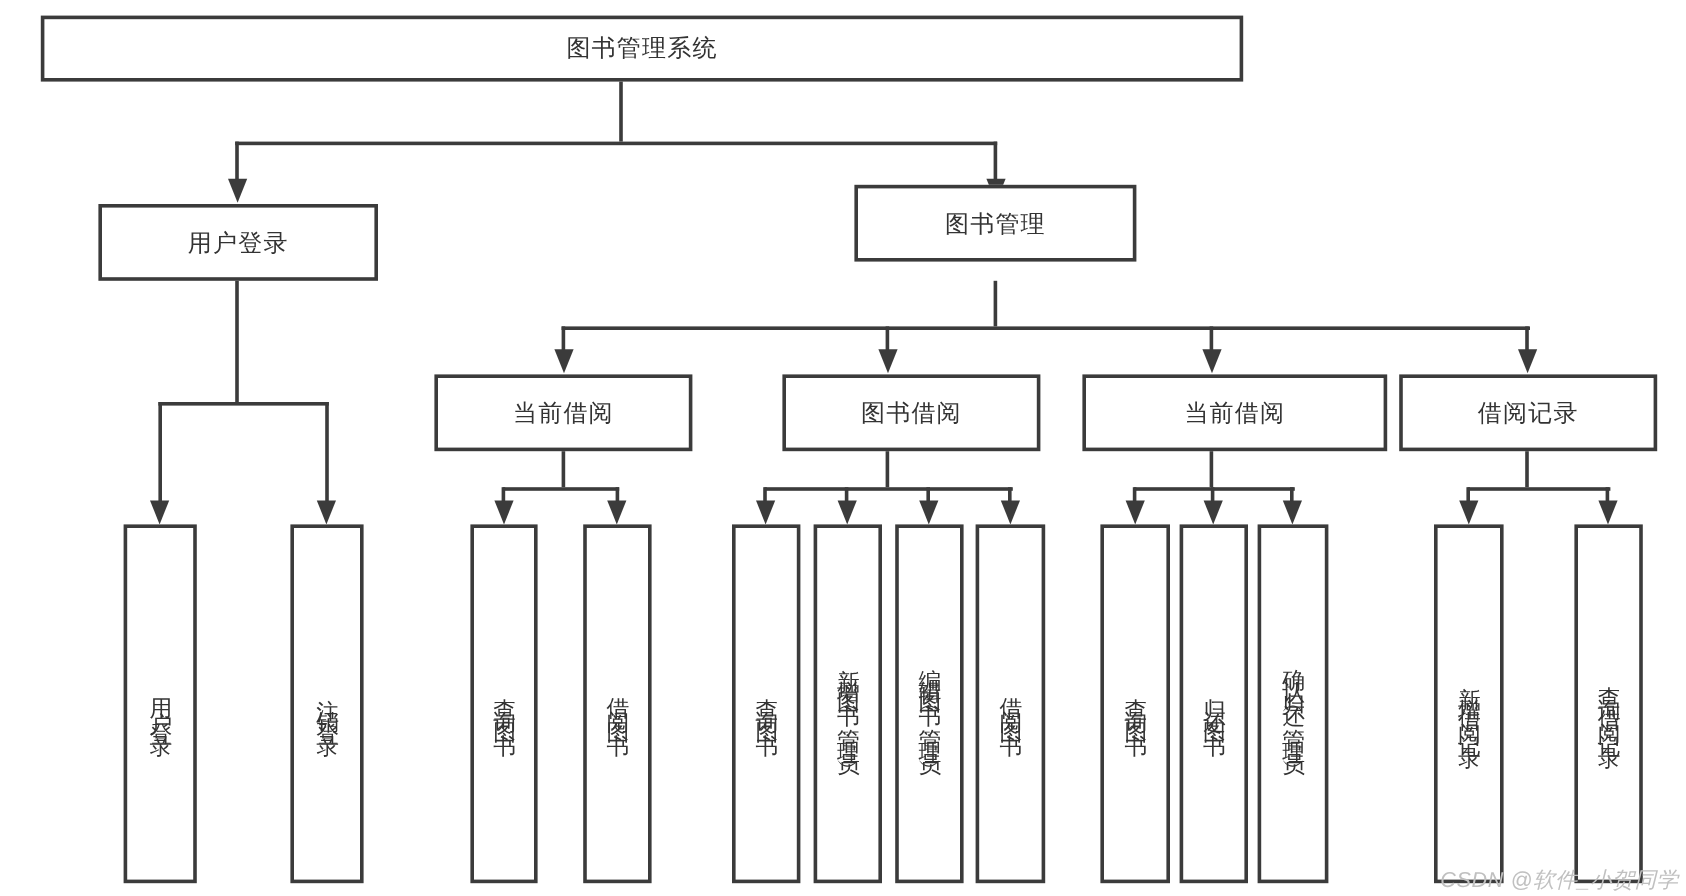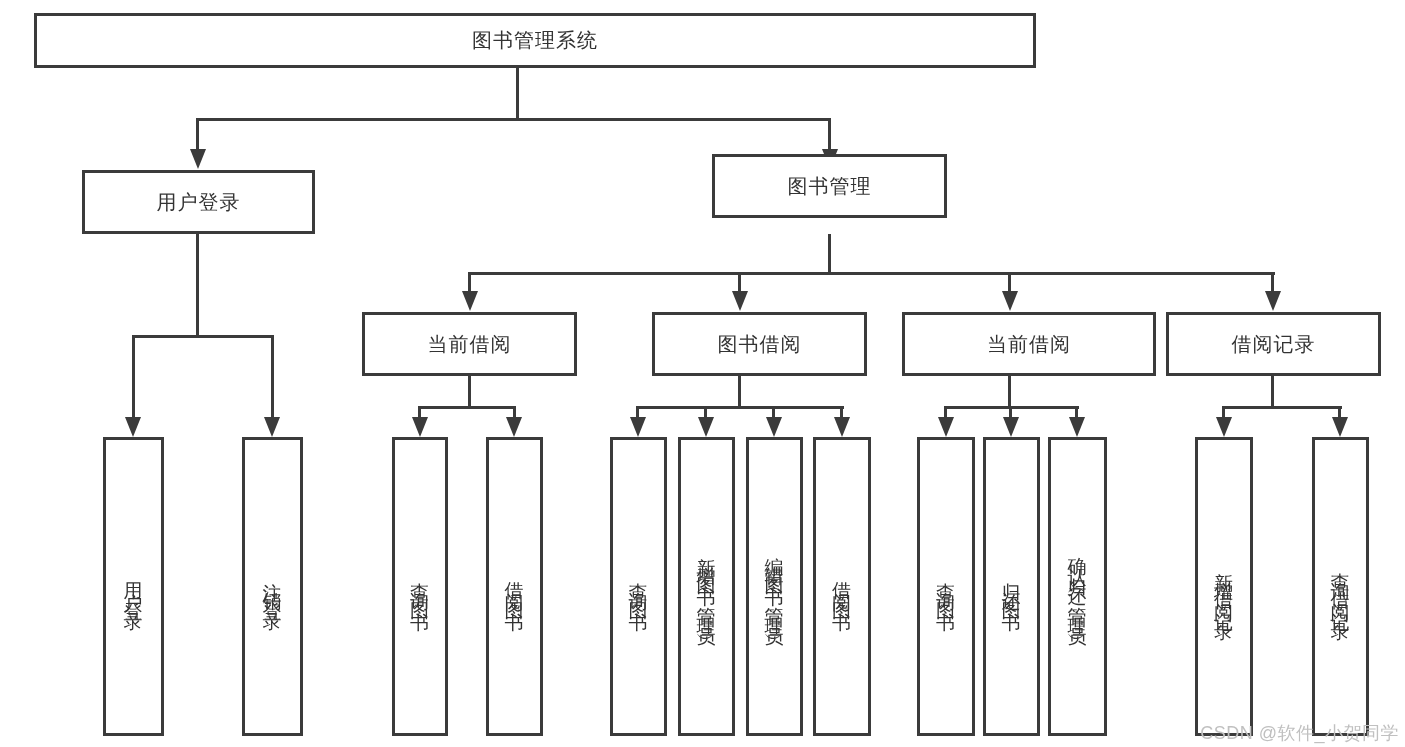--- a/index.html
+++ b/index.html
@@ -21,21 +21,21 @@
   }
   .vline { position:absolute; width:3px; background:var(--line,#3b3b3b); }
   .hline { position:absolute; height:3px; background:var(--line,#3b3b3b); }
   .arrow {
     position:absolute; width:0; height:0;
     border-left:8px solid transparent; border-right:8px solid transparent;
     border-top:20px solid var(--line,#3b3b3b);
   }
   .watermark {
     position:absolute; right:6px; bottom:2px; font-size:18px;
-    color:var(--watermark,#c0c0c0); z-index:5; letter-spacing:.5px; white-space:nowrap;
+    color:var(--watermark,#c0c0c0); z-index:5; letter-spacing:.5px; white-space:nowrap;font-style:italic;
   }
 </style>
 </head>
 <body>
 
 <div class="canvas">
 
   <div class="box" style="left:34px;top:13px;width:1002px;height:55px">
     <span>图书管理系统</span>
   </div>

